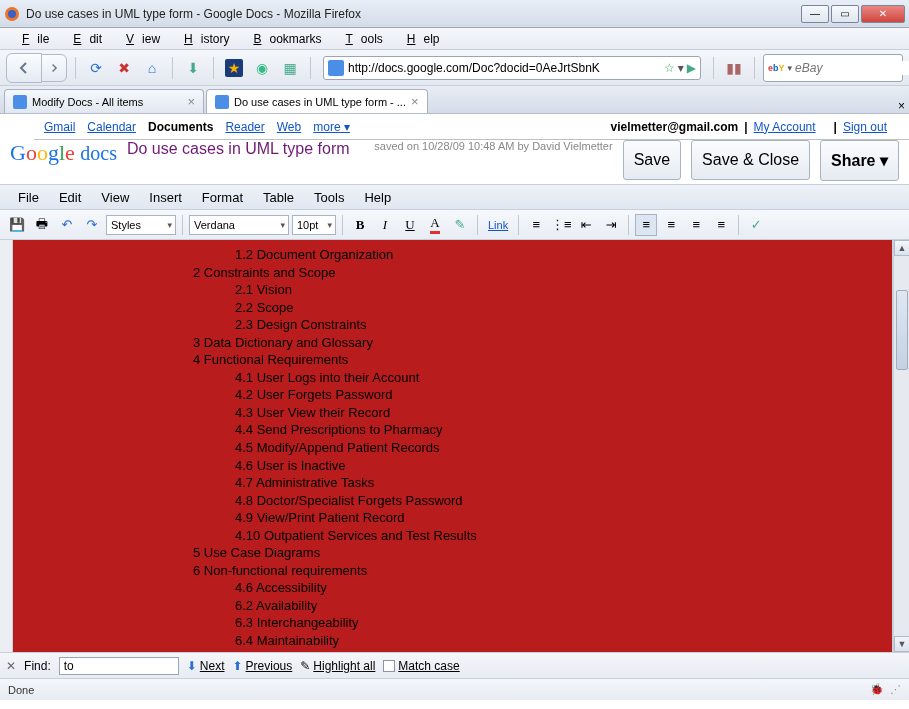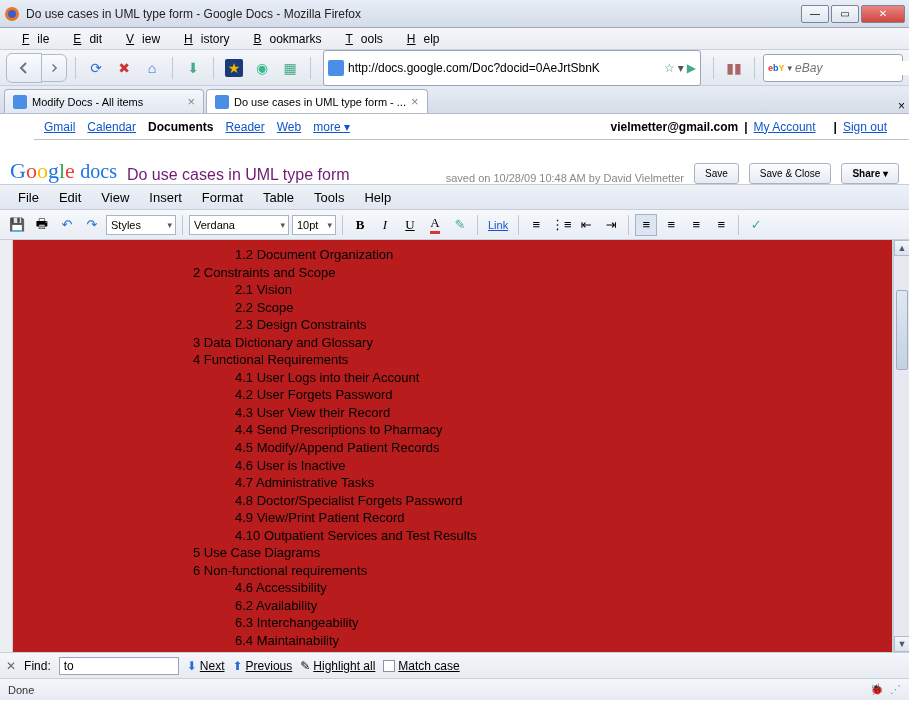--- a/index.html
+++ b/index.html
@@ -18,48 +18,48 @@
 .ff-menubar span { padding: 2px 8px; cursor: pointer; }
 .u { text-decoration: underline; }
 
 
 .ff-toolbar { height: 36px; background: linear-gradient(#f4f6fa,#e3e8f0); border-bottom: 1px solid #c8cfda; display: flex; align-items: center; padding: 0 6px; gap: 4px; }
 .navarrow { width: 32px; height: 28px; border: 1px solid #b0bac8; border-radius: 4px; background: linear-gradient(#fafcfe,#e4ebf3); display: flex; align-items: center; justify-content: center; color: #6a7688; cursor: pointer; }
 .navarrow.big { width: 36px; height: 30px; border-radius: 6px 0 0 6px; }
 .navarrow.fwd { border-radius: 0 6px 6px 0; margin-left: -5px; width: 26px; }
 .tb-icon { width: 18px; height: 18px; display: inline-flex; align-items: center; justify-content: center; cursor: pointer; margin: 0 3px; font-size: 14px; }
 .sep { width: 1px; height: 22px; background: #c0c8d4; margin: 0 4px; }
-.urlbar { flex: 1; height: 36px; border: 1px solid #9aa6b8; border-radius: 3px; background: #fff; display: flex; align-items: center; padding: 0 4px; margin: 0 4px; }
+.urlbar { flex: 1; height: 24px; border: 1px solid #9aa6b8; border-radius: 3px; background: #fff; display: flex; align-items: center; padding: 0 4px; margin: 0 4px; }
 .urlbar input { flex: 1; border: none; outline: none; font-size: 12px; }
 .star { color: #4a6; }
 .searchbox { width: 140px; height: 28px; border: 1px solid #9aa6b8; border-radius: 3px; background: #fff; display: flex; align-items: center; padding: 0 4px; }
 .searchbox input { flex: 1; border: none; outline: none; font-style: italic; color: #888; font-size: 12px; }
 
 
 .ff-tabstrip { height: 28px; background: linear-gradient(#e8edf5,#d5dce8); border-bottom: 1px solid #b4bcc9; display: flex; align-items: flex-end; padding: 0 4px; }
 .ff-tab { height: 24px; border: 1px solid #a8b2c2; border-bottom: none; border-radius: 4px 4px 0 0; background: linear-gradient(#f4f7fb,#e2e8f1); display: flex; align-items: center; padding: 0 8px; margin-right: 2px; font-size: 11px; gap: 5px; cursor: pointer; min-width: 200px; }
 .ff-tab.active { background: #fff; }
 .ff-tab .x { color: #888; margin-left: auto; font-size: 13px; }
 .tab-favicon { width: 14px; height: 14px; background: #4a8ee6; border-radius: 2px; display: inline-block; }
 
 
 .gd-topbar { height: 26px; border-bottom: 1px solid #c0c0c0; display: flex; align-items: center; padding: 0 10px; font-size: 12px; background: #fff; margin-left: 34px; }
 .gd-topbar a { color: #1155cc; text-decoration: underline; margin-right: 12px; cursor: pointer; }
 .gd-topbar .bold { font-weight: bold; color: #000; text-decoration: none; }
 .gd-topbar .right { margin-left: auto; display: flex; align-items: center; gap: 6px; }
 .gd-topbar .right span { color: #000; font-weight: bold; }
 
 
-.gd-titlerow { height: 44px; background: #fff; display: flex; align-items: flex-end; padding: 0 10px; gap: 10px; }
+.gd-titlerow { height: 44px; background: #fff; display: flex; align-items: flex-start; padding: 0 10px; gap: 10px; }
 .gd-logo { font-family: Georgia, serif; font-size: 22px; }
 .gd-logo .g1 { color: #1a73e8; } .gd-logo .g2 { color: #ea4335; } .gd-logo .g3 { color: #fbbc04; } .gd-logo .g4 { color: #1a73e8; } .gd-logo .g5 { color: #34a853; } .gd-logo .g6 { color: #ea4335; }
 .gd-logo .docs { color: #1a73e8; font-size: 20px; }
 .doc-title-text { font-size: 16px; color: #701a75; }
 .save-info { color: #888; font-size: 11px; margin-left: auto; }
-.gd-btn { border: 1px solid #aab3c2; background: linear-gradient(#fbfcfe,#e6ebf2); padding: 4px 10px; border-radius: 3px; font-size: 10px; cursor: pointer; }
+.gd-btn { border: 1px solid #aab3c2; background: linear-gradient(#fbfcfe,#e6ebf2); padding: 10px 10px; border-radius: 3px; font-size: 16px; cursor: pointer; }
 
 
 .gd-menubar { height: 26px; background: linear-gradient(#eef2f8,#e0e7f1); border-top: 1px solid #c6ceda; border-bottom: 1px solid #c6ceda; display: flex; align-items: center; padding: 0 8px; font-size: 13px; }
 .gd-menubar span { padding: 3px 10px; cursor: pointer; }
 
 
 .gd-toolbar { height: 30px; background: linear-gradient(#f6f8fb,#e8edf4); border-bottom: 1px solid #c6ceda; display: flex; align-items: center; padding: 0 6px; gap: 3px; }
 .gd-tool { width: 22px; height: 22px; border: 1px solid transparent; display: flex; align-items: center; justify-content: center; cursor: pointer; font-size: 13px; }
 .gd-select { height: 20px; border: 1px solid #a8b4c6; background: #fff; font-size: 11px; padding: 0 14px 0 4px; cursor: pointer; position: relative; display: inline-flex; align-items: center; }
 .gd-select::after { content: "▾"; position: absolute; right: 3px; font-size: 9px; color: #555; }

